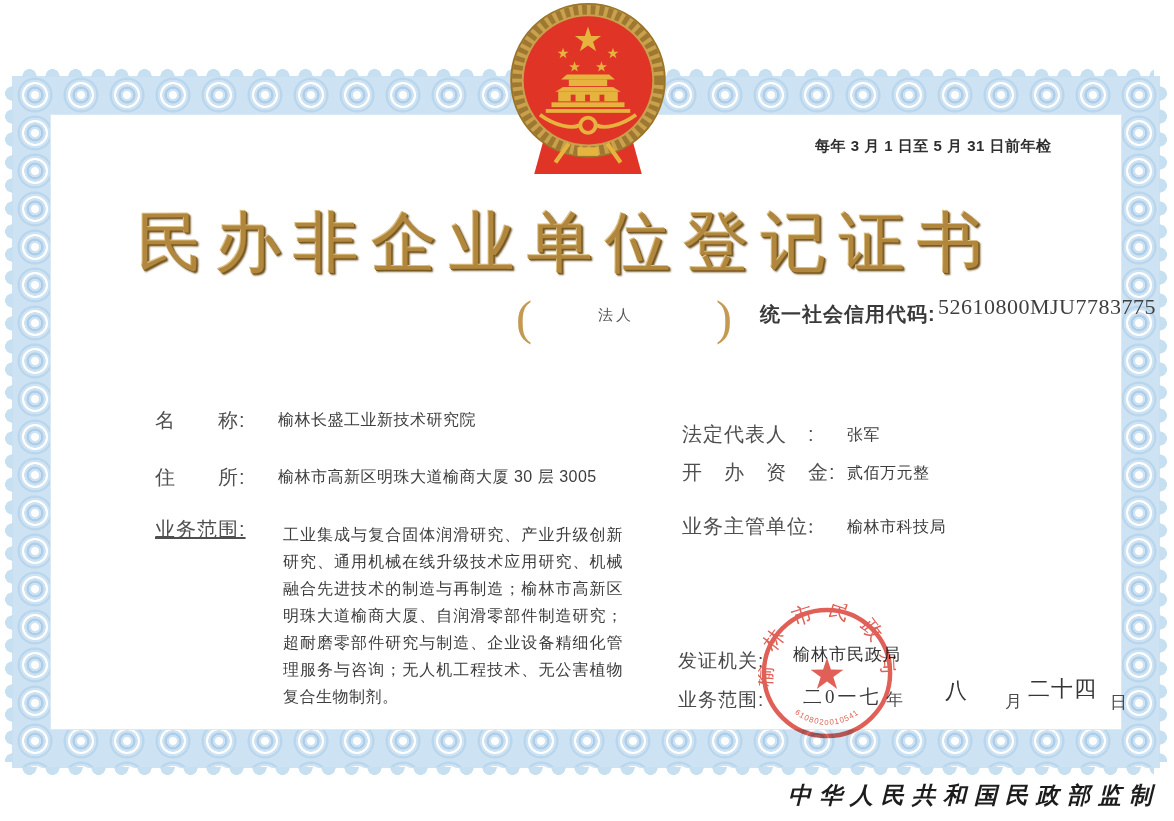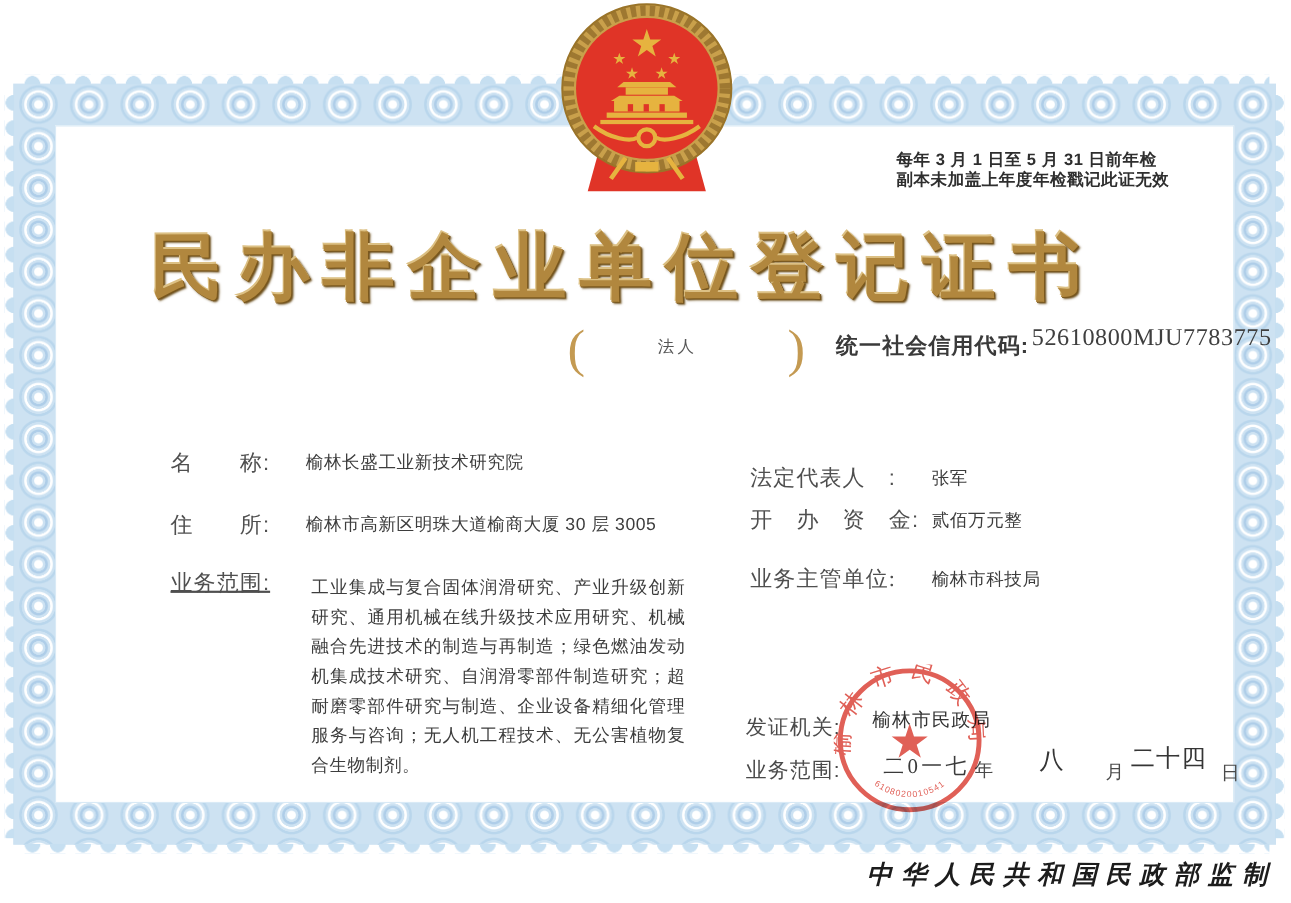--- a/index.html
+++ b/index.html
@@ -37,21 +37,21 @@
   
   .emblem{position:absolute;left:492px;top:2px;width:192px;height:172px;z-index:5;}
   
   .note{
     position:absolute;left:815px;top:137px;width:310px;
     font-size:15px;font-weight:bold;color:#2e2e2e;line-height:17.5px;letter-spacing:.5px;
   }
   
   .title{
     position:absolute;left:0;top:198px;width:1132px;text-align:center;
-    font-size:66px;font-weight:bold;letter-spacing:12px;
+    font-size:66px;font-weight:normal;letter-spacing:12px;
     color:#b1873e;
     text-shadow:-1px -1px 0 #dcc084, 1px 1px 0 #7a581e, 2px 2px 2px #6a4d1a;
     white-space:nowrap;
   }
   
   .paren{position:absolute;font-family:"Liberation Serif",serif;font-size:48px;font-weight:400;color:#c49a52;line-height:1;}
   .paren.open{left:516px;top:294px;}
   .paren.close{left:716px;top:294px;}
   .type-label{position:absolute;left:598px;top:306px;font-size:15px;color:#565656;letter-spacing:3px;}
   .code-label{position:absolute;left:760px;top:301px;font-size:20px;font-weight:bold;color:#3a3a3a;letter-spacing:1px;}
@@ -123,37 +123,36 @@
   <rect x="31" y="52.5" width="38" height="2.5" fill="#e6b33f"></rect>
   <rect x="28" y="56" width="44" height="2" fill="#e6b33f"></rect>
   <circle cx="50" cy="64.5" r="4" fill="none" stroke="#e6b33f" stroke-width="2"></circle>
   <path d="M25,59 C33,65 42,66.5 45.5,64.5 M75,59 C67,65 58,66.5 54.5,64.5" fill="none" stroke="#e6b33f" stroke-width="2"></path>
   <path d="M44.5,76 h11 v4.5 h-11 z" fill="#e6b33f"></path>
   <path d="M40,74 l-7,10 M60,74 l7,10" stroke="#e6b33f" stroke-width="2.2"></path>
 </svg>
 
 <div class="note">
   <div>每年 3 月 1 日至 5 月 31 日前年检</div>
-  <div>副本未加盖上年度年检戳记此证无效</div>
 </div>
 
 <div class="title">民办非企业单位登记证书</div>
 
 <span class="paren open">(</span>
 <span class="type-label">法人</span>
 <span class="paren close">)</span>
 <span class="code-label">统一社会信用代码:</span>
 <span class="code-value">52610800MJU7783775</span>
 
 <span class="flabel lbl-name">名　　称:</span>
 <span class="fvalue val-name">榆林长盛工业新技术研究院</span>
 <span class="flabel lbl-addr">住　　所:</span>
 <span class="fvalue val-addr">榆林市高新区明珠大道榆商大厦 30 层 3005</span>
 <span class="flabel lbl-scope">业务范围:</span>
-<div class="fvalue val-scope">工业集成与复合固体润滑研究、产业升级创新研究、通用机械在线升级技术应用研究、机械融合先进技术的制造与再制造；绿色燃油发动机集成技术研究、自润滑零部件制造研究；超耐磨零部件研究与制造、企业设备精细化管理服务与咨询；无人机工程技术、无公害植物复合生物制剂。</div>
+<div class="fvalue val-scope">工业集成与复合固体润滑研究、产业升级创新研究、通用机械在线升级技术应用研究、机械融合先进技术的制造与再制造；榆林市高新区明珠大道榆商大厦、自润滑零部件制造研究；超耐磨零部件研究与制造、企业设备精细化管理服务与咨询；无人机工程技术、无公害植物复合生物制剂。</div>
 
 <span class="flabel lbl-legal">法定代表人　:</span>
 <span class="fvalue val-legal">张军</span>
 <span class="flabel lbl-capital">开　办　资　金:</span>
 <span class="fvalue val-capital">贰佰万元整</span>
 <span class="flabel lbl-super">业务主管单位:</span>
 <span class="fvalue val-super">榆林市科技局</span>
 
 <span class="issue-label ia-label">发证机关:</span>
 <span class="ia-value">榆林市民政局</span>

